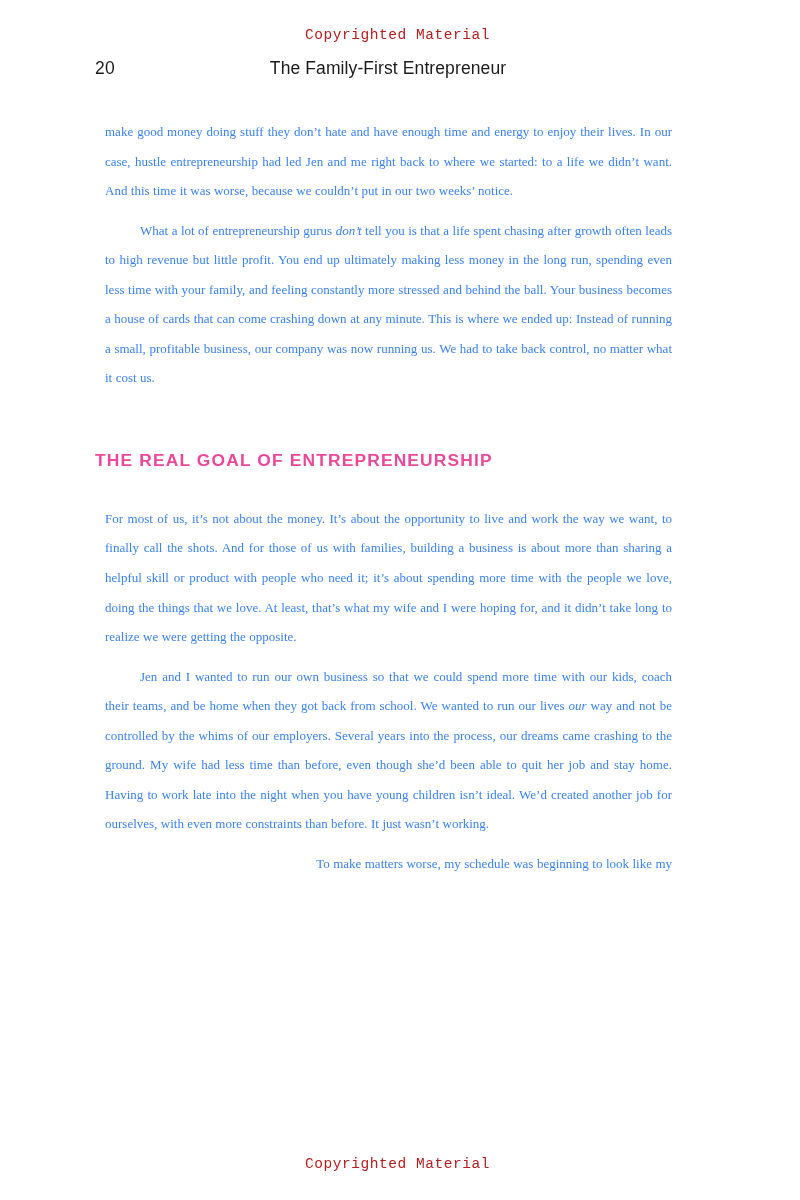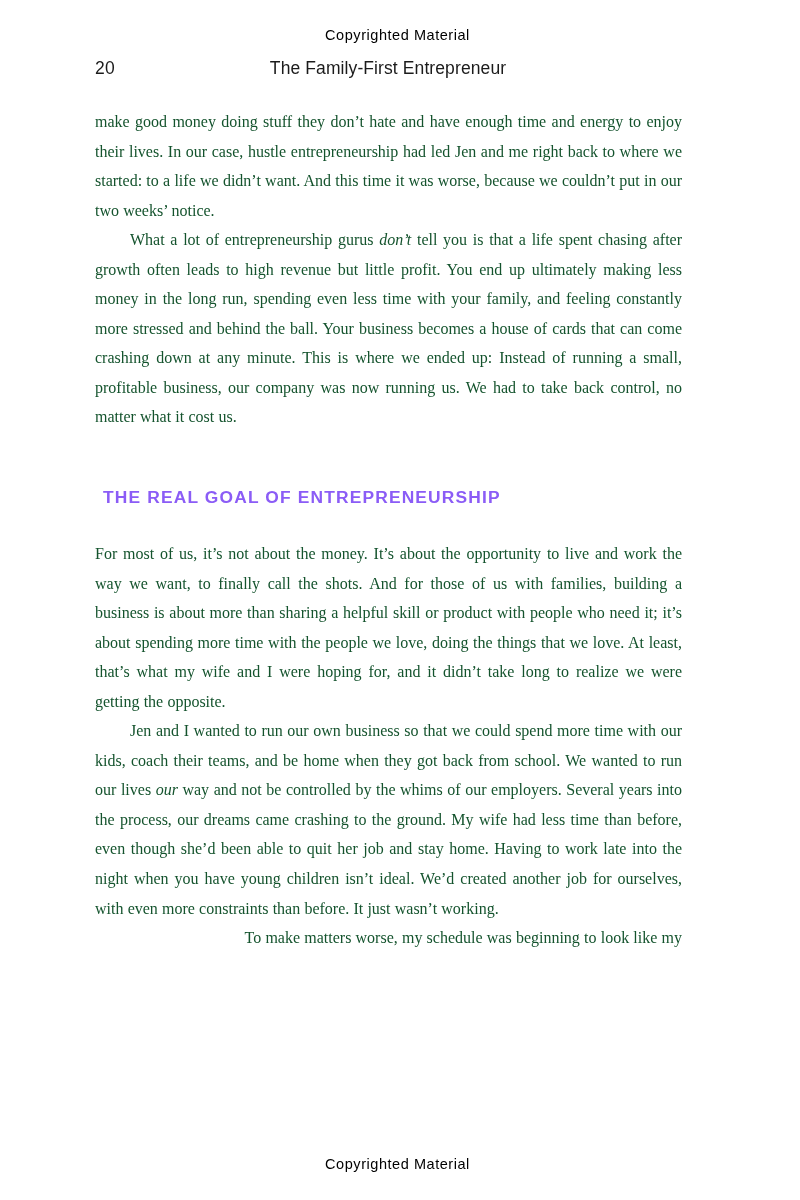--- a/index.html
+++ b/index.html
@@ -21,24 +21,24 @@
     inset: 0;
     background: #ffffff;
   }
 
   
   .watermark {
     position: absolute;
     left: 0;
     width: 795px;
     text-align: center;
-    font-family: Liberation Sans, sans-serif;
+    font-family: Liberation Mono, monospace;
     font-size: 14.5px;
     letter-spacing: 0.55px;
-    color: #000000;
+    color: #b91c1c;
     white-space: nowrap;
   }
   .watermark-top { top: 27px; }
   .watermark-bottom { top: 1156px; }
 
   
   .runhead {
     position: absolute;
     top: 58px;
     left: 95px;
@@ -69,43 +69,43 @@
 
   
   .column {
     position: absolute;
     left: 95px;
     top: 107px;
     width: 587px;
   }
 
   p.body {
-    margin: 0;
-    font-size: 16px;
+    margin: 10px;
+    font-size: 13px;
     line-height: 29.55px;
-    color: #14532d;
+    color: #3b82f6;
     text-align: justify;
     text-justify: inter-word;
     word-spacing: 0.2px;
     hyphens: none;
     -webkit-hyphens: none;
   }
   p.body.indent { text-indent: 35px; }
   p.body.last-line-flush { text-align: right; }
 
   p.body em { }
 
   
   h2.section-heading {
-    margin: 8px;
+    margin: 0;
     font-family: "Liberation Sans", "DejaVu Sans", sans-serif;
     font-size: 17.4px;
     font-weight: bold;
     letter-spacing: 1.15px;
-    color: #8b5cf6;
+    color: #ec4899;
     text-transform: uppercase;
     line-height: 24px;
     white-space: nowrap;
   }
 
   .gap-before-heading { height: 45px; }
   .gap-after-heading  { height: 22px; }
 </style>
 </head>
 <body>

